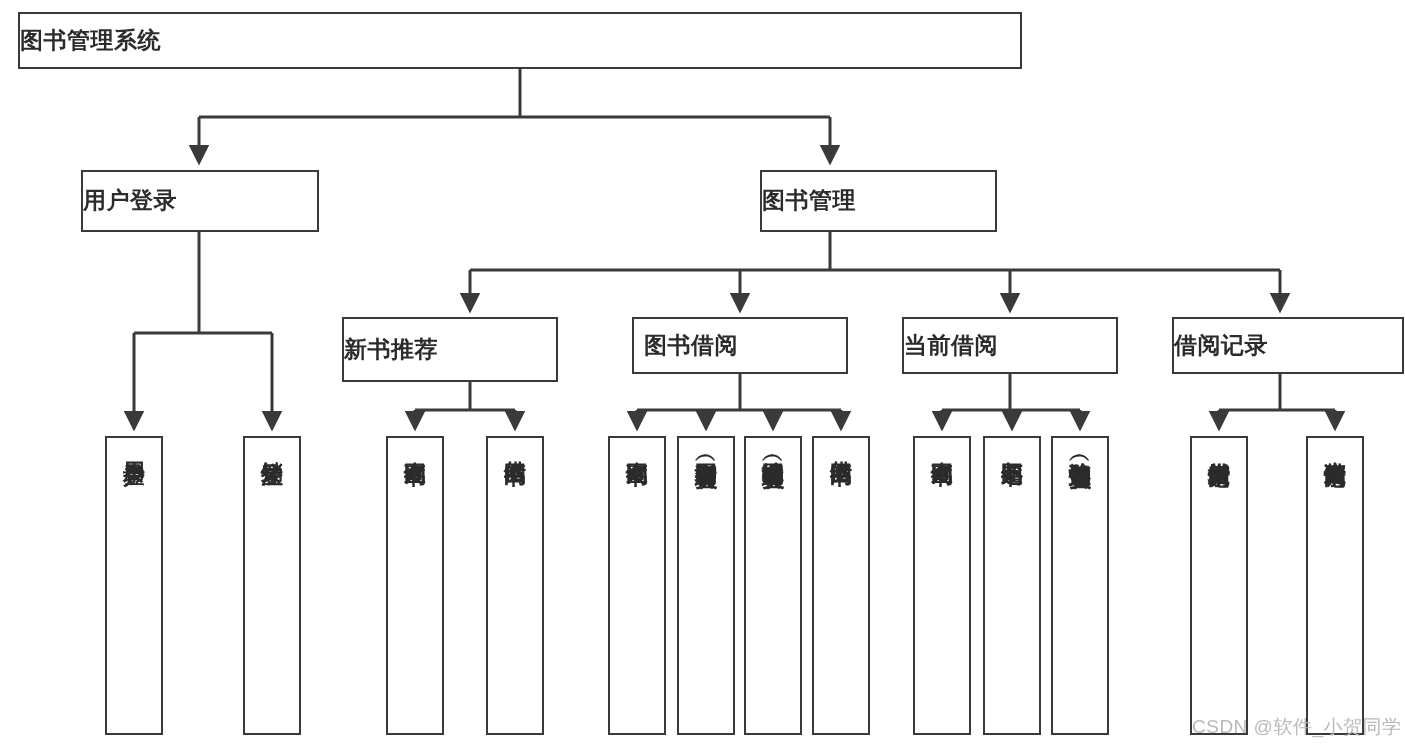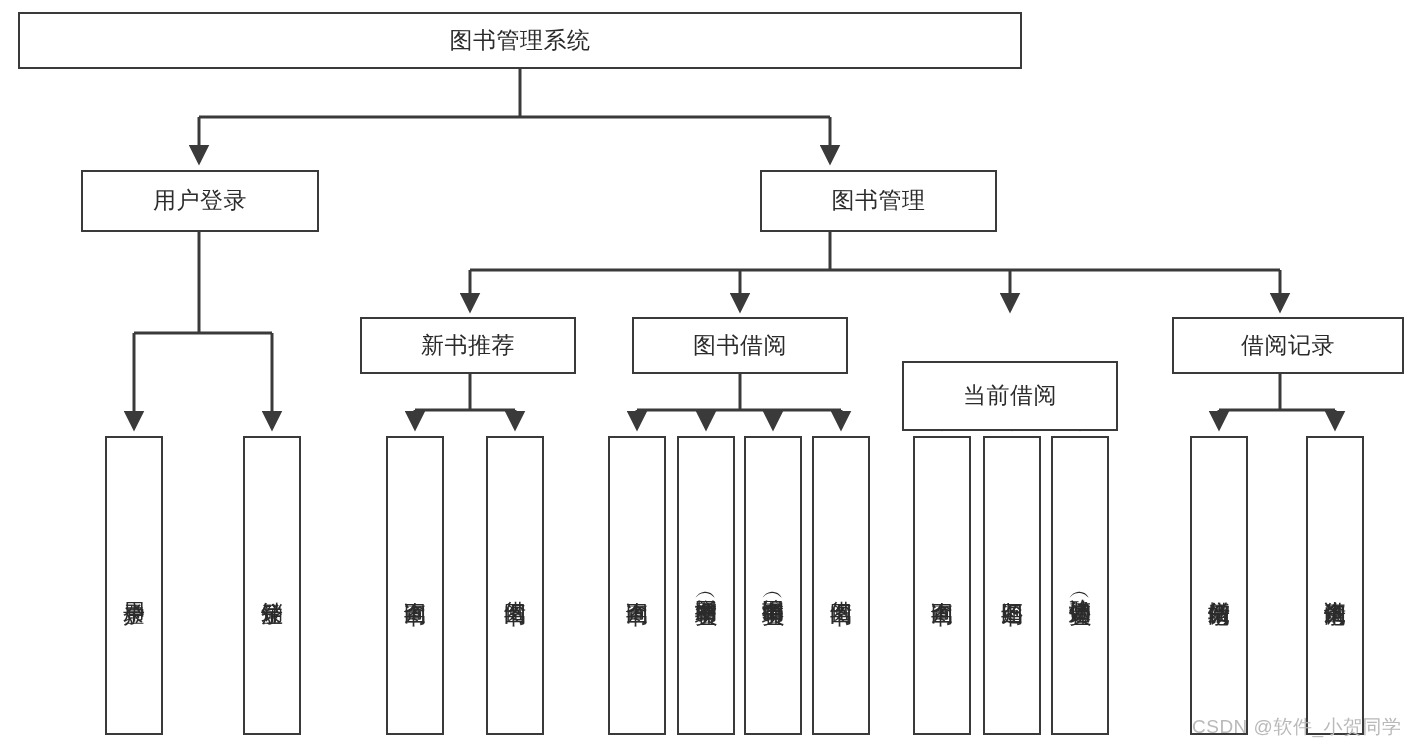--- a/index.html
+++ b/index.html
@@ -26,24 +26,25 @@
     height: 747px;
     pointer-events: none;
   }
   .node {
     position: absolute;
     box-sizing: border-box;
     border: 2.5px solid #3a3a3a;
     background: #ffffff;
     display: flex;
     align-items: center;
-    justify-content: center;
+    justify-content: flex-start;
     color: #2b2b2b;
     line-height: 1.18;
     text-align: center;
+    font-weight: bold;
   }
   .node.horiz {
     font-size: 23px;
     letter-spacing: 0.5px;
   }
   .node.vert {
     writing-mode: vertical-rl;
     text-orientation: upright;
     font-size: 22px;
     letter-spacing: 1px;
@@ -123,27 +124,27 @@
     <span class="label">图书管理系统</span>
   </div>
 
   <div class="node horiz" style="left:81px; top:170px; width:238px; height:62px;">
     <span class="label">用户登录</span>
   </div>
   <div class="node horiz" style="left:712px; top:170px; width:237px; height:62px;margin-left:48px;">
     <span class="label">图书管理</span>
   </div>
 
-  <div class="node horiz" style="left:360px; top:317px; width:216px; height:57px;">
+  <div class="node horiz" style="left:342px; top:317px; width:216px; height:65px;">
     <span class="label">新书推荐</span>
   </div>
-  <div class="node horiz" style="left:632px; top:317px; width:216px; height:57px;">
+  <div class="node horiz" style="left:632px; top:317px; width:216px; height:57px;padding-left:10px;">
     <span class="label">图书借阅</span>
   </div>
-  <div class="node horiz" style="left:902px; top:317px; width:216px; height:70px;margin-top:44px;">
+  <div class="node horiz" style="left:902px; top:317px; width:216px; height:57px;">
     <span class="label">当前借阅</span>
   </div>
   <div class="node horiz" style="left:1172px; top:317px; width:232px; height:57px;">
     <span class="label">借阅记录</span>
   </div>
 
   <div class="node vert" style="left:105px; top:436px; width:58px; height:299px;">
     <span class="label">用户登录</span>
   </div>
   <div class="node vert" style="left:243px; top:436px; width:58px; height:299px;">

